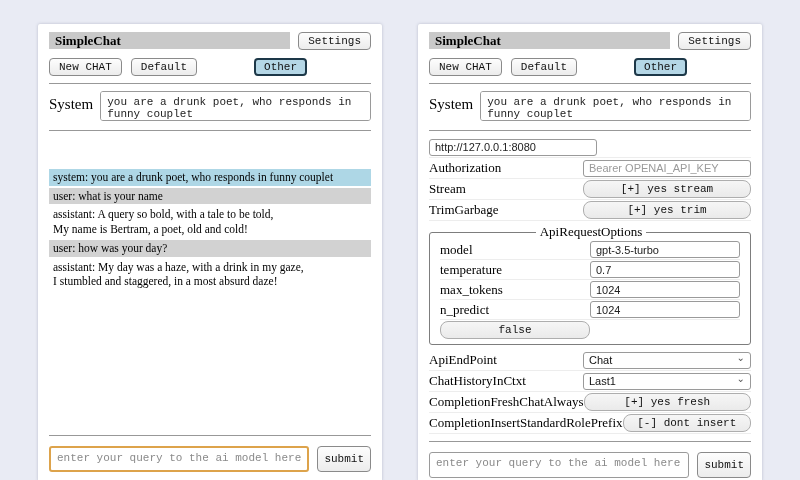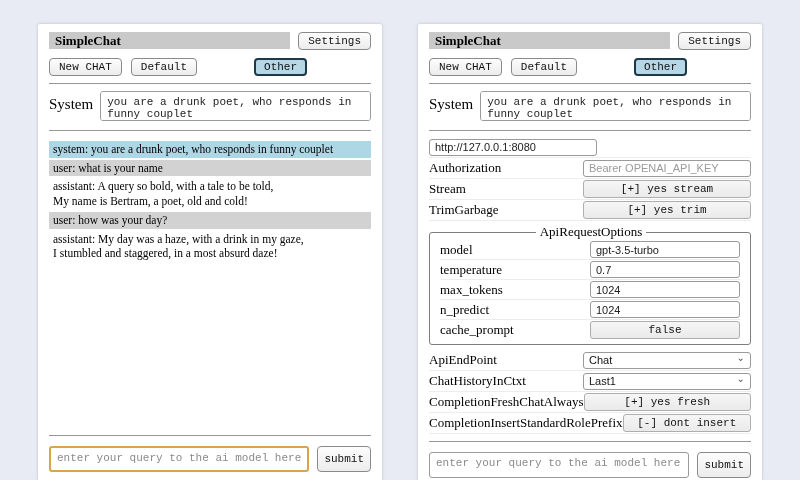--- a/index.html
+++ b/index.html
@@ -39,21 +39,21 @@
     padding:4px 6px; outline:none;
   }
   textarea::placeholder { color:#8a8a8a; }
   .systext { flex:1; height:30px; }
   
   .chatlist { margin-top:4px; }
   .msg {
     font-size:11.5px; line-height:1.28; padding:1px 4px; margin-bottom:2px;
     white-space:pre-line; color:#000;
   }
-  .msg.system { background:#aed7e6; }
+  .msg.system { background:#aed7e6;margin-top:28px; }
   .msg.user { background:#d2d2d2; }
   .msg.assistant { background:#ffffff; }
   .spacer { flex:1; }
   
   .queryrow { display:flex; gap:8px; align-items:center; margin-top:4px; }
   .querytext { flex:1; height:26px; color:#555; }
   .querytext.focused { border:2px solid #dda34b; }
   .submitbtn { align-self:stretch; padding:2px 6px; }
   
   .srow {
@@ -63,21 +63,21 @@
   .srow-label { flex:1; font-size:13px; color:#000; }
   .srow-ctrl { width:168px; display:flex; }
   fieldset .srow-ctrl { width:150px; }
   input.cfg {
     width:100%; height:17px; font-family:"Liberation Sans",sans-serif; font-size:11px;
     border:1px solid #9a9a9a; border-radius:3px; padding:1px 5px; color:#222; outline:none;
   }
   input.cfg::placeholder { color:#9a9a9a; }
   button.toggle {
     width:100%; padding:2px 0; background:linear-gradient(#f6f6f6,#eaeaea);
-    border:1px solid #aeaeae; border-radius:3px;
+    border:1px solid #aeaeae; border-radius:8px;
   }
   .selectbox {
     width:100%; height:17px; background:#fff; border:1px solid #9a9a9a; border-radius:3px;
     font-family:"Liberation Sans",sans-serif; font-size:11px; color:#111;
     display:flex; align-items:center; justify-content:space-between;
     padding:0 5px; cursor:pointer;
   }
   .chev { font-size:10px; color:#555; line-height:1; transform:translateY(-2px); }
   fieldset {
     border:1px solid #7d7d7d; border-radius:3px; margin:3px 0 5px; padding:0 10px 4px;
@@ -184,21 +184,20 @@
             <input class="cfg" value="1024" style="">
           </div>
       </div>
       <div class="srow">
         <div class="srow-label">n_predict</div>
         <div class="srow-ctrl">
             <input class="cfg" value="1024" style="">
           </div>
       </div>
       <div class="srow" style="border-bottom:none">
-        <div class="srow-label">cache_prompt</div>
         <div class="srow-ctrl">
             <button class="toggle">false</button>
           </div>
       </div>
     </fieldset>
 
     <div class="srow">
       <div class="srow-label">ApiEndPoint</div>
       <div class="srow-ctrl">
         <div class="selectbox">

